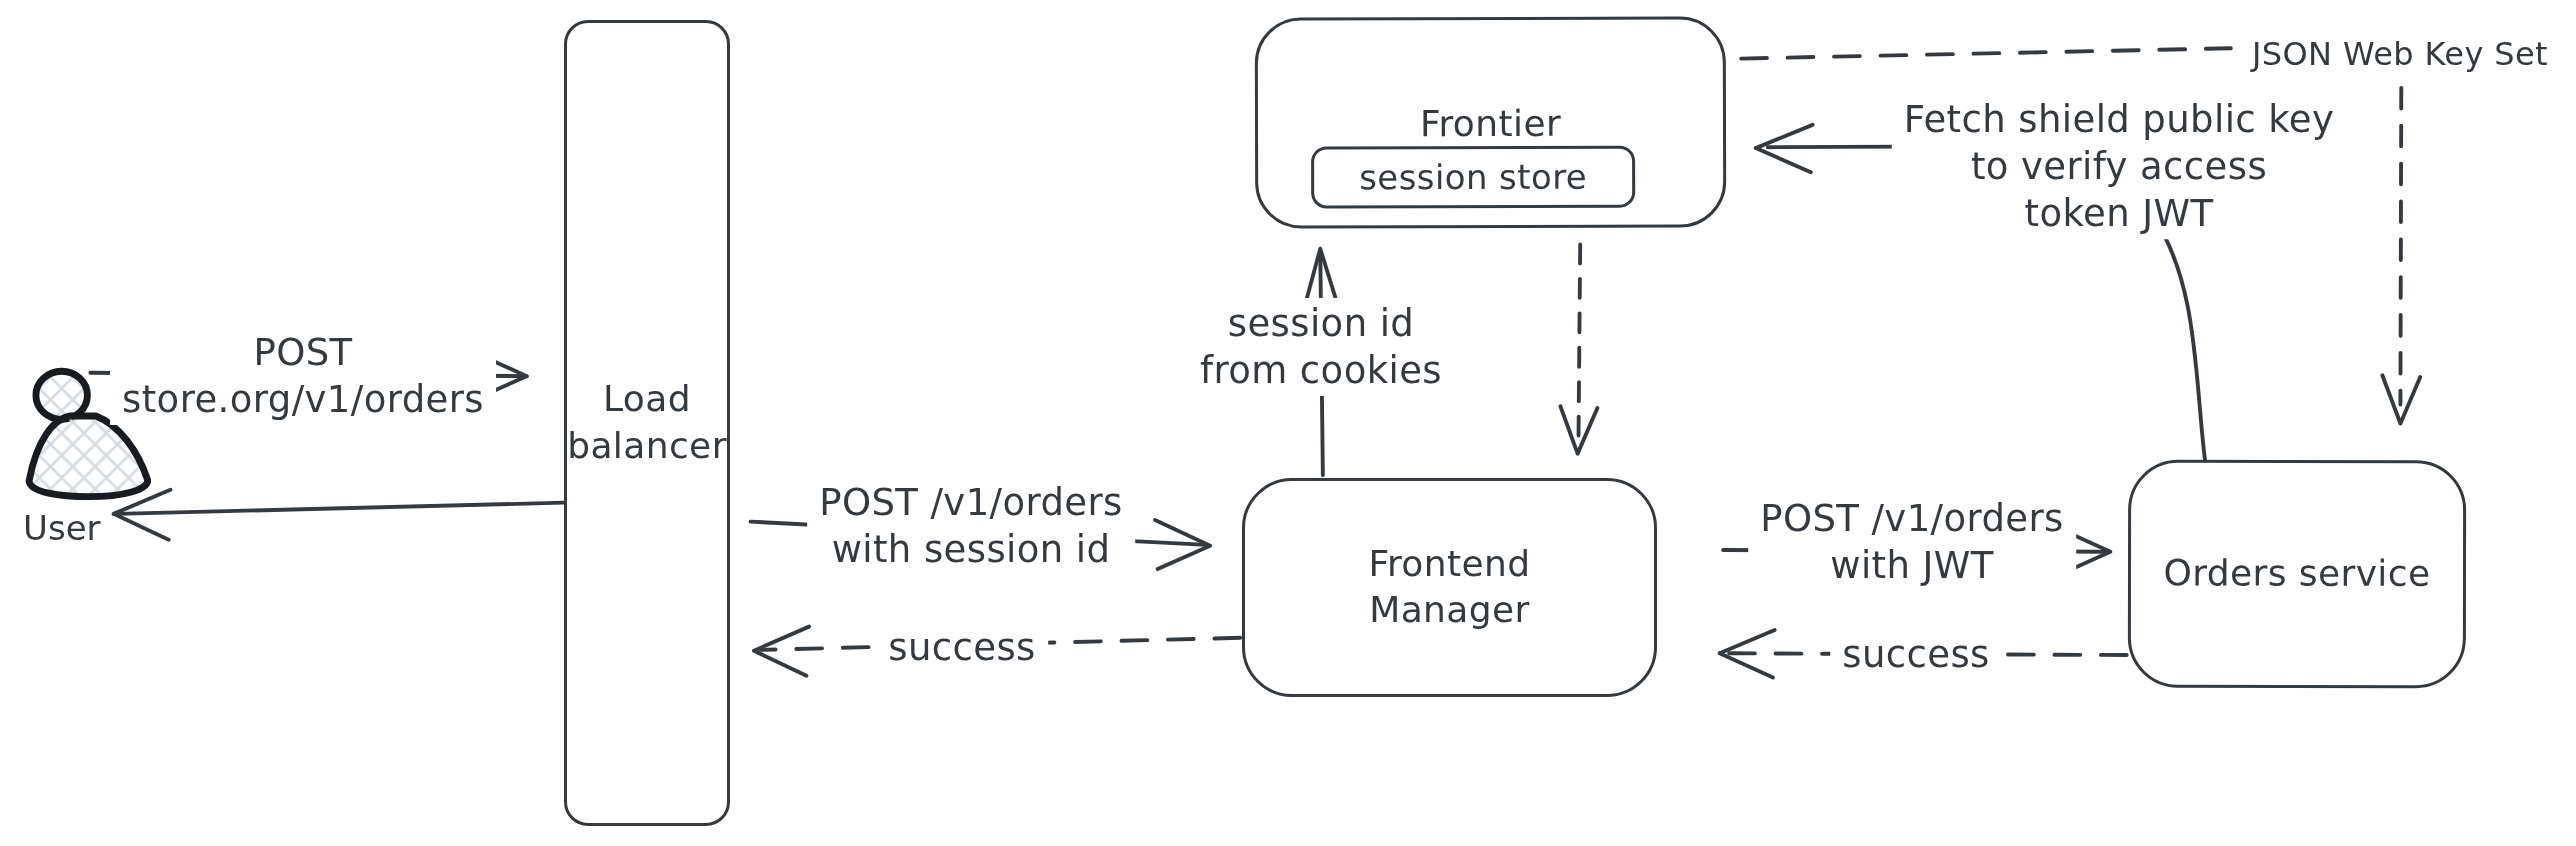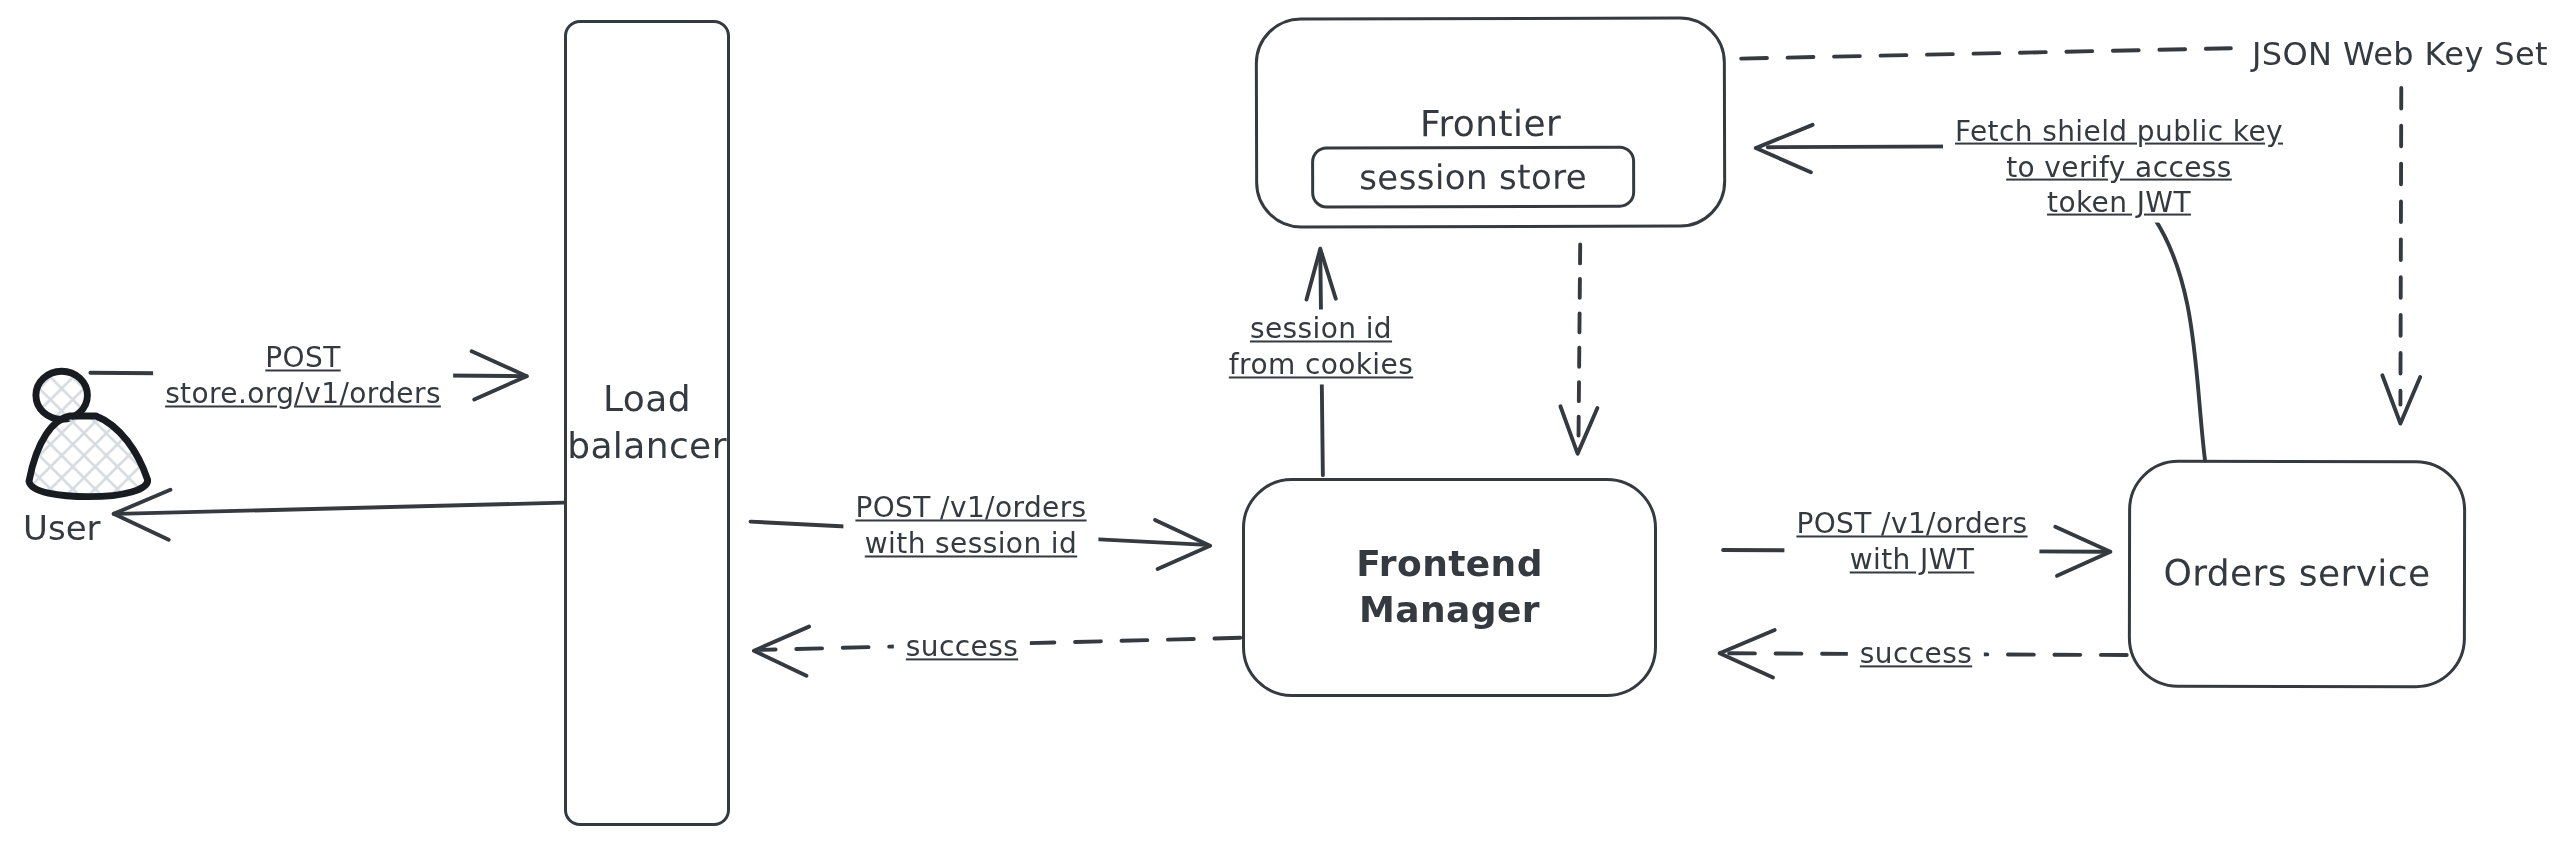--- a/index.html
+++ b/index.html
@@ -32,58 +32,57 @@
   }
   .v-center{top:50%;transform:translateY(-50%);}
 
   
   .edge-label{
     position:absolute;
     transform:translate(-50%,-50%);
     background:#ffffff;
     text-align:center;
     white-space:pre-line;
-    font-size:28px;
+    font-size:37px;
     line-height:1.28;
     padding:1.7px 12px;
     letter-spacing:0.4px;
-    text-decoration:underline;
   }
   .free-label{
     position:absolute;
     transform:translate(-50%,-50%);
     text-align:left;
     white-space:pre;
     font-size:32px;
     letter-spacing:0.4px;
   }
   .user-label{
     position:absolute;
     text-align:center;
     font-size:34px;
   }
 </style>
 </head>
 <body>
 
 <div id="stage">
 
-  <div class="node" style="left:564px;top:20px;width:166px;height:806px;border-radius:16px;">
+  <div class="node" style="left:564px;top:20px;width:166px;height:806px;border-radius:24px;">
     <div class="node-label v-center">Load
 balancer</div>
   </div>
 
   <div class="node" style="left:1255px;top:17px;width:471px;height:211px;border-radius:46px;transform:rotate(-0.15deg);">
     <div class="node-label" style="top:81px;font-size:36px;">Frontier</div>
     <div class="node" style="left:53px;top:126px;width:324px;height:62px;border-radius:15.5px;border-width:3px;">
       <div class="node-label v-center" style="font-size:34px;">session store</div>
     </div>
   </div>
 
-  <div class="node" style="left:1242px;top:478px;width:415px;height:219px;border-radius:50px;font-weight:bold;">
+  <div class="node" style="left:1242px;top:478px;width:415px;height:219px;border-radius:50px;">
     <div class="node-label v-center">Frontend
 Manager</div>
   </div>
 
   <div class="node" style="left:2128px;top:460px;width:338px;height:228px;border-radius:50px;transform:rotate(0.1deg);">
     <div class="node-label v-center">Orders service</div>
   </div>
 
   <svg class="user-figure" style="position:absolute;left:17px;top:366px;" width="146" height="142" viewBox="0 0 170 165">
     <defs>

